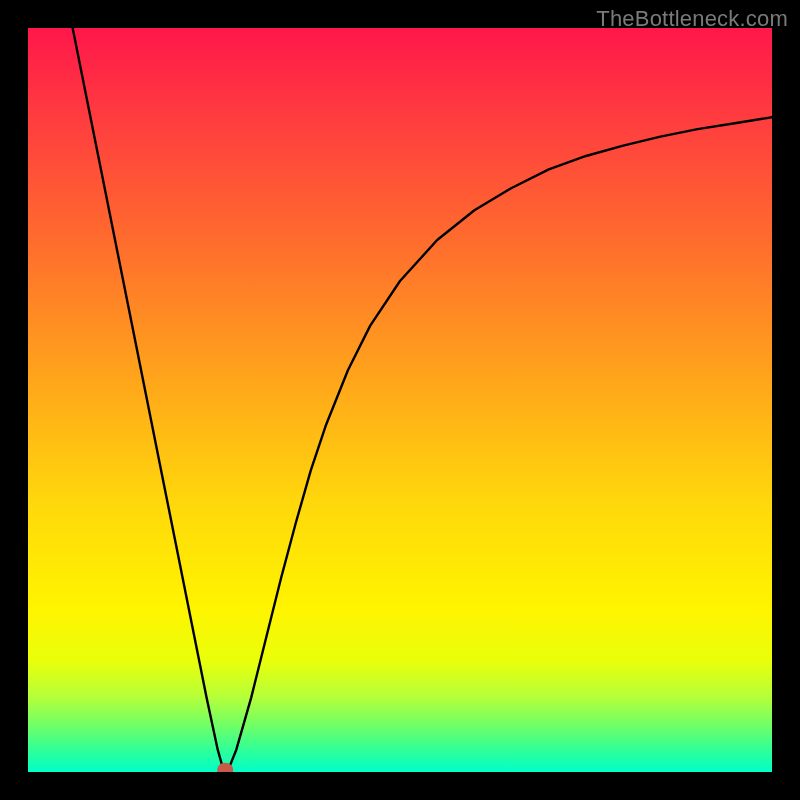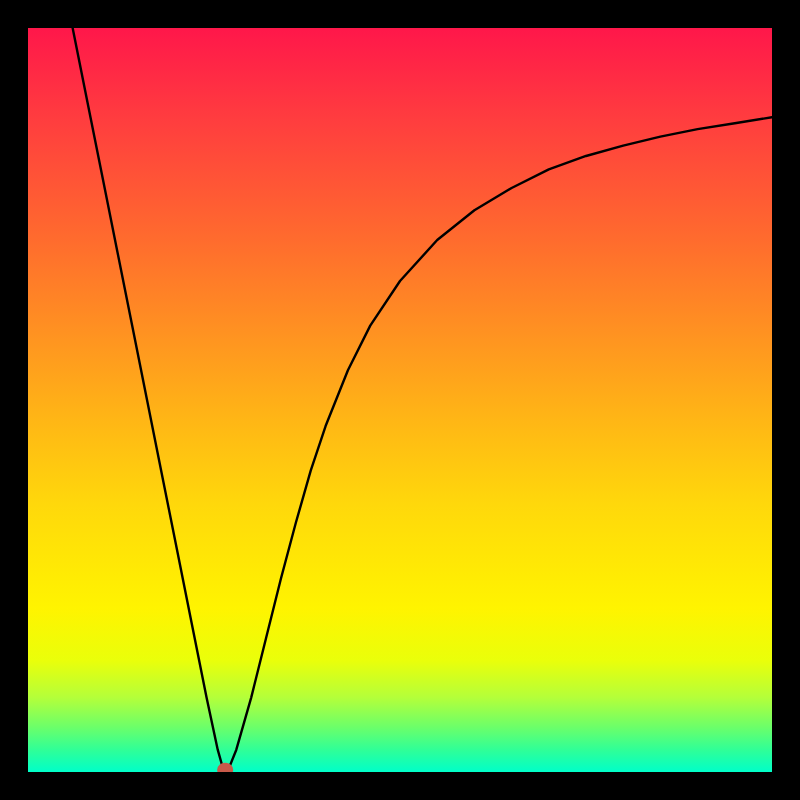--- a/index.html
+++ b/index.html
@@ -63,14 +63,15 @@
 
 <div class="frame">
 
   <div class="plot-area">
     <svg id="curve-layer" width="744" height="744" viewBox="0 0 744 744">
         <path d="M44.64 0.00 L59.52 74.40 L74.40 148.80 L89.28 223.20 L104.16 297.60 L119.04 372.00 L133.92 446.40 L148.80 520.80 L163.68 595.20 L178.56 669.60 L189.72 721.68 L194.93 740.28 L200.88 740.28 L208.32 721.68 L223.20 669.60 L238.08 610.08 L252.96 550.56 L267.84 494.76 L282.72 442.68 L297.60 398.04 L319.92 342.24 L342.24 297.60 L372.00 252.96 L409.20 212.04 L446.40 182.28 L483.60 159.96 L520.80 141.36 L558.00 127.97 L595.20 117.55 L632.40 108.62 L669.60 101.18 L706.80 95.23 L744.00 89.28" fill="none" stroke="#000" stroke-width="2.4" stroke-linejoin="round" stroke-linecap="round"></path>
         <ellipse cx="197.16" cy="741.77" rx="8" ry="7" fill="#c85a4a"></ellipse>
       </svg>
   </div>
 
+  <div class="watermark">TheBottleneck.com</div>
 
 </div>
 
 </body></html>

